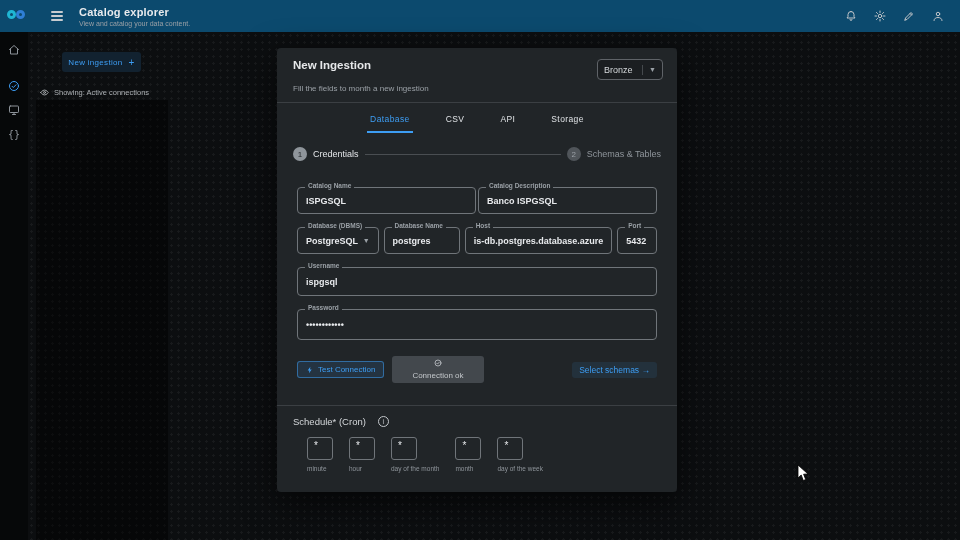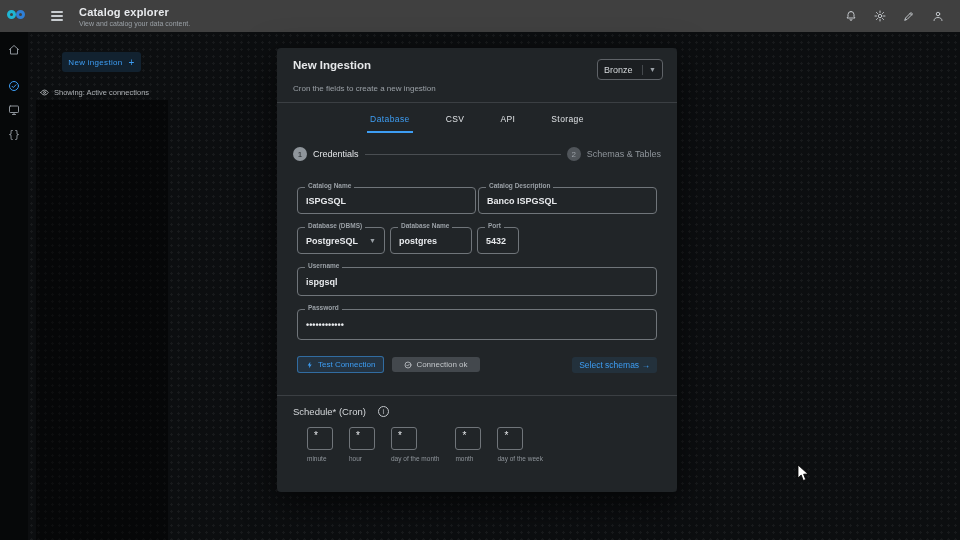--- a/index.html
+++ b/index.html
@@ -16,21 +16,21 @@
   .main-bg {
     position:absolute; left:28px; top:32px; right:0; bottom:0;
     background-color:#0c0e10;
     background-image: radial-gradient(rgba(255,255,255,0.05) 1px, transparent 1.2px);
     background-size:7px 7px;
   }
 
   
   .topbar {
     position:absolute; top:0; left:0; width:100%; height:32px;
-    background:#404040; display:flex; align-items:center; z-index:5;
+    background:#0c4a6e; display:flex; align-items:center; z-index:5;
   }
   .logo { position:relative; width:24px; height:15px; margin-left:7px; }
   .logo i { position:absolute; top:1px; width:9px; height:9px; border:3px solid #1fb6d4; border-radius:50%; }
   .logo i.c2 { left:9px; border-color:#2f7fd6; }
   .menu-btn { margin-left:20px; display:flex; flex-direction:column; gap:2.5px; cursor:pointer; }
   .menu-btn b { width:12px; height:1.5px; background:#c8ccd0; border-radius:1px; }
   .titleblock { margin-left:16px; }
   .page-title { font-size:11px; font-weight:bold; color:#e8eaed; letter-spacing:.2px; }
   .page-subtitle { font-size:7px; color:#9aa0a6; margin-top:2px; }
   .topbar-right { margin-left:auto; display:flex; align-items:center; gap:17px; margin-right:16px; color:#c2c6ca; }
@@ -109,21 +109,21 @@
   .field .caret { margin-left:auto; color:#9aa0a6; font-size:7px; }
   .half { flex:1; } .full { flex:1; }
   .w-dbms { width:88px; } .w-dbname { width:82px; } .w-host { flex:1; } .w-port { width:42px; }
 
   .actions { display:flex; align-items:center; gap:8px; margin:16px 20px 0; }
   .btn-test {
     display:flex; align-items:center; gap:4px; cursor:pointer;
     background:rgba(61,157,243,0.12); border:1px solid rgba(61,157,243,0.55);
     color:#3d9df3; font-size:8px; padding:3px 8px; border-radius:3px;
   }
-  .badge-ok { display:flex; align-items:center; gap:4px; background:#43484d; color:#c3c7cb; font-size:8px; padding:3px 12px; border-radius:3px; }
+  .badge-ok { display:flex; align-items:center; gap:4px; background:#43484d; color:#c3c7cb; font-size:8px; padding:3px 20px; border-radius:3px;flex-direction:column; }
   .btn-schemas { margin-left:auto; color:#3d9df3; font-size:8.5px; background:rgba(61,157,243,0.1); padding:3px 7px; border-radius:3px; cursor:pointer; }
 
   .divider2 { height:1px; background:#3b3f43; margin-top:22px; }
   .schedule { padding:10px 16px 0; }
   .sched-head { display:flex; align-items:center; gap:12px; font-size:9.5px; color:#d5d8db; }
   .info-ico {
     width:11px; height:11px; border:1px solid #c3c7cb; border-radius:50%;
     font-size:7px; color:#c3c7cb; display:flex; align-items:center; justify-content:center; cursor:pointer;
   }
   .cron-row { display:flex; gap:16px; margin:10px 0 0 14px; align-items:flex-start; }
@@ -220,21 +220,21 @@
 <div class="list-panel"></div>
 
 <section class="modal">
   <div class="modal-header">
     <div class="dialog-title">New Ingestion</div>
     <div class="tier-select">
       <span>Bronze</span>
       <span class="caret">▼</span>
     </div>
   </div>
-  <div class="dialog-subtitle">Cron the fields to create a new ingestion</div>
+  <div class="dialog-subtitle">Fill the fields to month a new ingestion</div>
   <div class="divider"></div>
 
   <div class="tabs">
     <div class="tab active">Database</div>
     <div class="tab">CSV</div>
     <div class="tab">API</div>
     <div class="tab">Storage</div>
   </div>
 
   <div class="stepper">
@@ -263,20 +263,24 @@
     <div class="frow g5">
       <div class="field w-dbms">
         <span class="flabel">Database (DBMS)</span>
         <span class="fvalue">PostgreSQL</span>
         <span class="caret">▼</span>
       </div>
       <div class="field w-dbname">
         <span class="flabel">Database Name</span>
         <span class="fvalue">postgres</span>
       </div>
+      <div class="field w-host">
+        <span class="flabel">Host</span>
+        <span class="fvalue">is-db.postgres.database.azure</span>
+      </div>
       <div class="field w-port">
         <span class="flabel">Port</span>
         <span class="fvalue">5432</span>
       </div>
     </div>
     <div class="frow">
       <div class="field full tall">
         <span class="flabel">Username</span>
         <span class="fvalue">ispgsql</span>
       </div>

